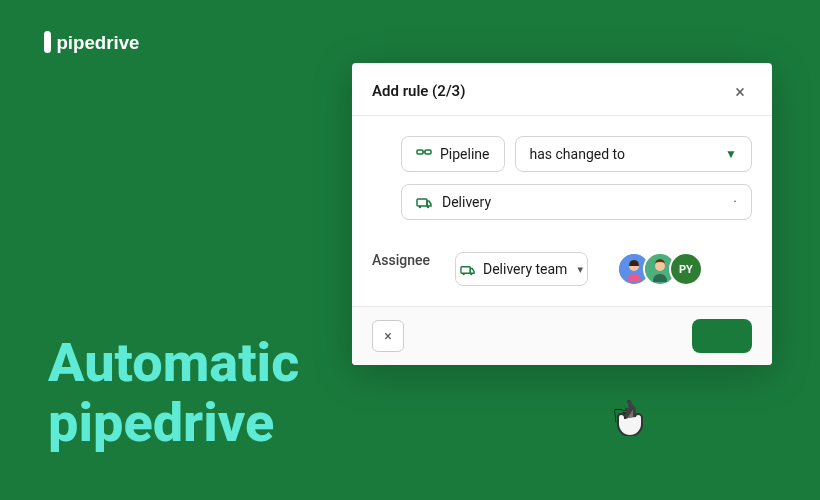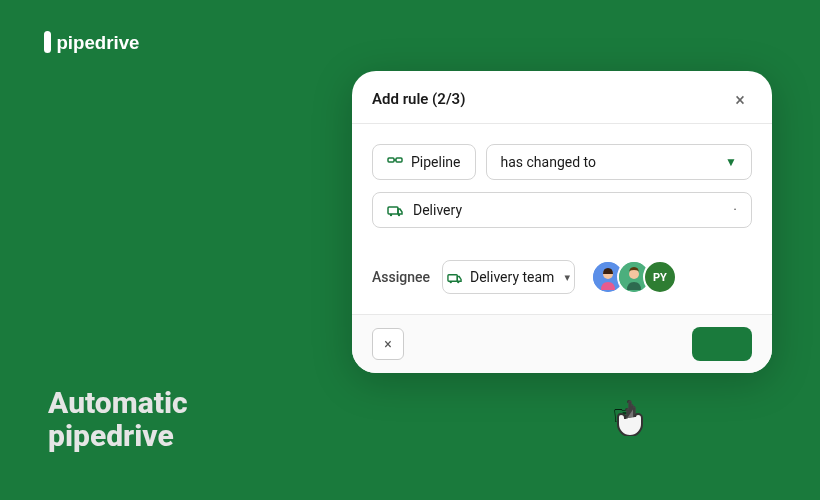--- a/index.html
+++ b/index.html
@@ -17,34 +17,34 @@
       position: absolute;
       inset: 0;
       background: #1a7a3c;
     }
 
     
     .headline {
       position: absolute;
       bottom: 48px;
       left: 48px;
-      color: #e5e5e5;
-      font-size: 30px;
+      color: #5eead4;
+      font-size: 54px;
       font-weight: 800;
       line-height: 1.1;
     }
 
     
     .modal {
       position: absolute;
-      top: 71px;
+      top: 63px;
       right: 48px;
       width: 420px;
       background: #fff;
-      border-radius: 24px;
+      border-radius: 4px;
       box-shadow: 0 8px 40px rgba(0,0,0,0.22);
       padding: 0;
       overflow: hidden;
     }
 
     .modal-header {
       display: flex;
       align-items: center;
       justify-content: space-between;
       padding: 16px 20px 12px 20px;
@@ -64,20 +64,21 @@
       align-items: center;
       justify-content: center;
       color: #666;
       cursor: pointer;
       font-size: 18px;
       border-radius: 4px;
     }
 
     .modal-body {
       padding: 20px 20px 8px 20px;
+      margin-left: 29px;
     }
 
     
     .rule-row {
       display: flex;
       align-items: center;
       gap: 10px;
       margin-bottom: 12px;
     }
 
@@ -132,22 +133,22 @@
     }
     .value-pill .chevron {
       margin-left: auto;
       color: #555;
     }
 
     
     .assignee-section {
       padding: 12px 20px 20px 20px;
       display: flex;
-      align-items: center;
-      gap: 12px;
+      align-items: flex-start;
+      gap: 25px;
     }
 
     .assignee-label {
       font-size: 14px;
       color: #444;
       font-weight: 500;
     }
 
     .assignee-pill {
       display: flex;

